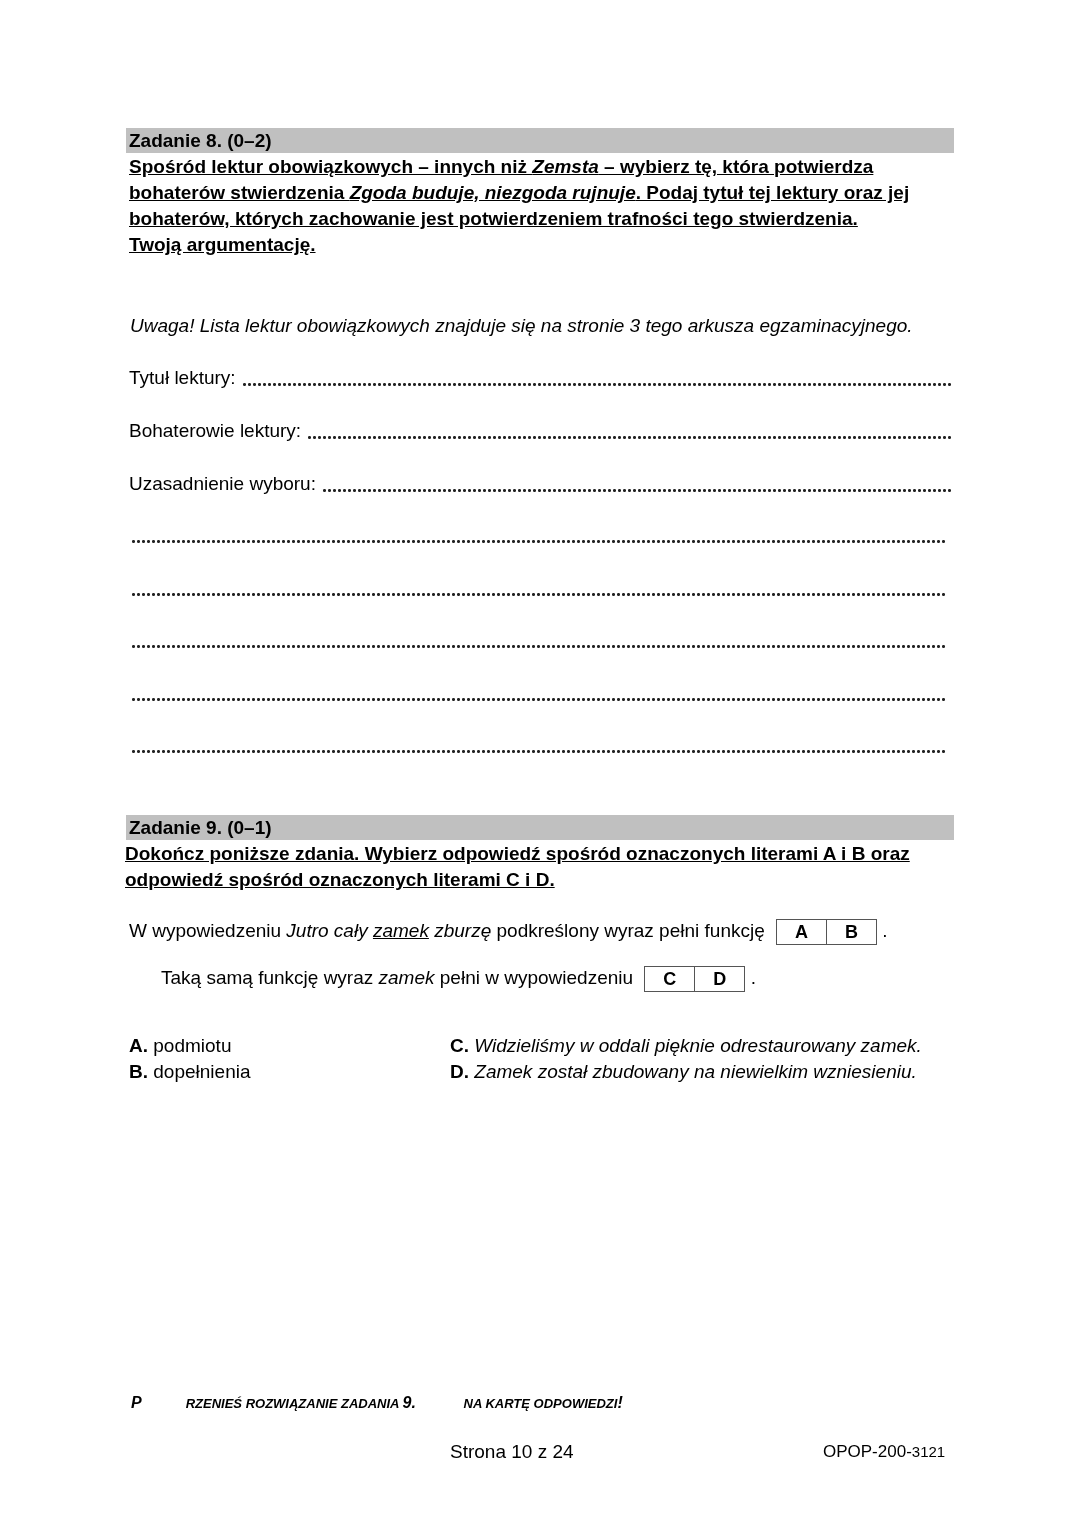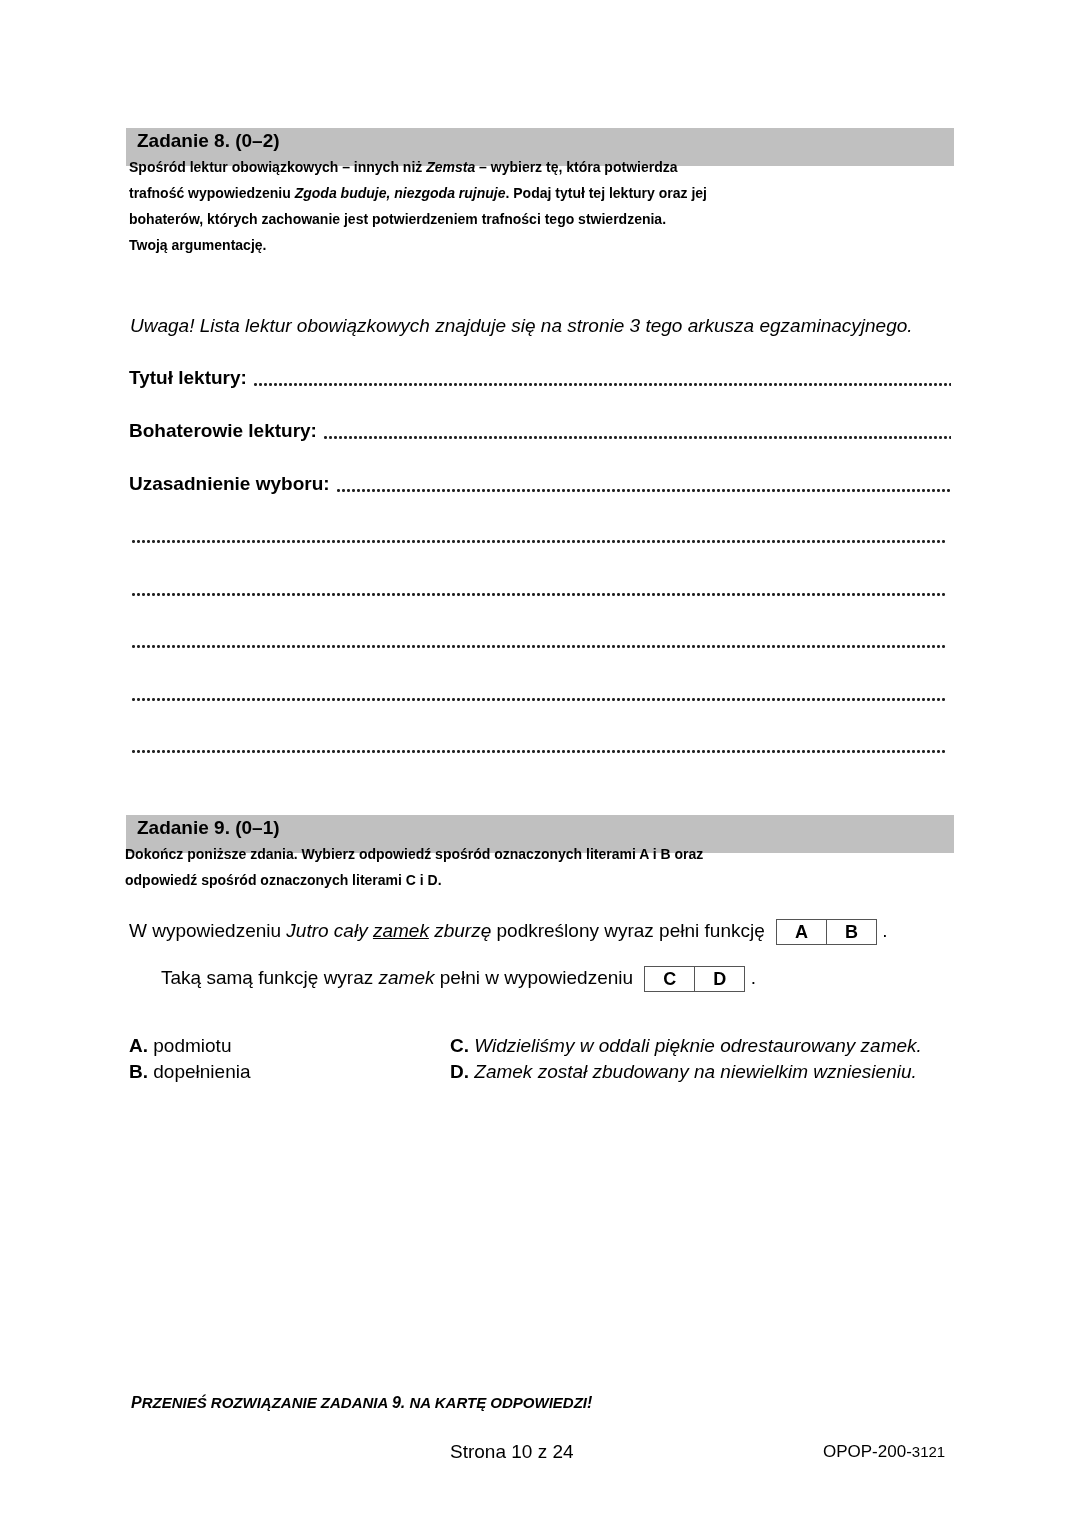--- a/index.html
+++ b/index.html
@@ -2,33 +2,34 @@
 <html><head>
 <meta charset="utf-8">
 <style>
   html, body { margin: 0; padding: 0; background: #ffffff; }
   body {
     width: 1080px; height: 1527px; position: relative; overflow: hidden;
     font-family: "Liberation Sans", sans-serif; color: #000;
   }
   .abs { position: absolute; }
   .task-header {
-    left: 126px; width: 828px; height: 38px;
+    left: 126px; width: 828px; height: 25px;
     background: #c0c0c0;
     font-weight: bold; font-size: 19px; line-height: 26px;
-    padding-left: 11px; box-sizing: border-box;
+    padding-left: 3px; box-sizing: border-box;
   }
   .instr {
-    font-weight: bold; font-size: 14px; line-height: 26px;
+    font-weight: bold; font-size: 19px; line-height: 26px;
     width: 830px;
+    text-decoration: underline;
   }
   .instr i { font-style: italic; }
   .txt { font-size: 19px; line-height: 24px; white-space: nowrap; }
   .note { font-style: italic; }
-  .field { display: flex; align-items: center; width: 822px; font-weight: bold; }
+  .field { display: flex; align-items: center; width: 822px; }
   .field .lbl { white-space: nowrap; }
   .dots {
     flex: 1; margin-left: 6px; height: 3px;
     background-image: radial-gradient(circle, #222 45%, transparent 55%);
     background-size: 5px 3px; background-repeat: repeat-x;
     align-self: flex-end; margin-bottom: 4px;
   }
   .dotline {
     left: 131px; width: 815px; height: 3px;
     background-image: radial-gradient(circle, #222 45%, transparent 55%);
@@ -41,30 +42,30 @@
   .boxes span {
     width: 49px; text-align: center; font-weight: bold; font-size: 18px;
     line-height: 24px;
   }
   .boxes span + span { border-left: 1px solid #555; }
   u { text-decoration: underline; }
   .opt b { font-weight: bold; }
   .footer-note {
     font-style: italic; font-weight: bold; font-size: 16px;
   }
-  .sc { font-size: 15px; }
+  .sc { font-size: 13px; margin-left: 44px; }
 </style>
 </head>
 <body>
 
 <div class="abs task-header" style="top:128px;">Zadanie 8. (0–2)</div>
 
 <div class="abs instr" style="left:129px; top:154px;">
   <div><span>Spośród lektur obowiązkowych – innych niż </span><i>Zemsta</i><span> – wybierz tę, która potwierdza</span></div>
-  <div><span>trafność wypowiedzeniu </span><i>Zgoda buduje, niezgoda rujnuje</i><span>. Podaj tytuł tej lektury oraz jej</span></div>
+  <div><span>bohaterów stwierdzenia </span><i>Zgoda buduje, niezgoda rujnuje</i><span>. Podaj tytuł tej lektury oraz jej</span></div>
   <div>bohaterów, których zachowanie jest potwierdzeniem trafności tego stwierdzenia.</div>
   <div>Twoją argumentację.</div>
 </div>
 
 <div class="abs txt note" style="left:130px; top:314px;">Uwaga! Lista lektur obowiązkowych znajduje się na stronie 3 tego arkusza egzaminacyjnego.</div>
 
 <div class="abs txt field" style="left:129px; top:366px;">
   <span class="lbl">Tytuł lektury:</span>
   <span class="dots"></span>
 </div>

